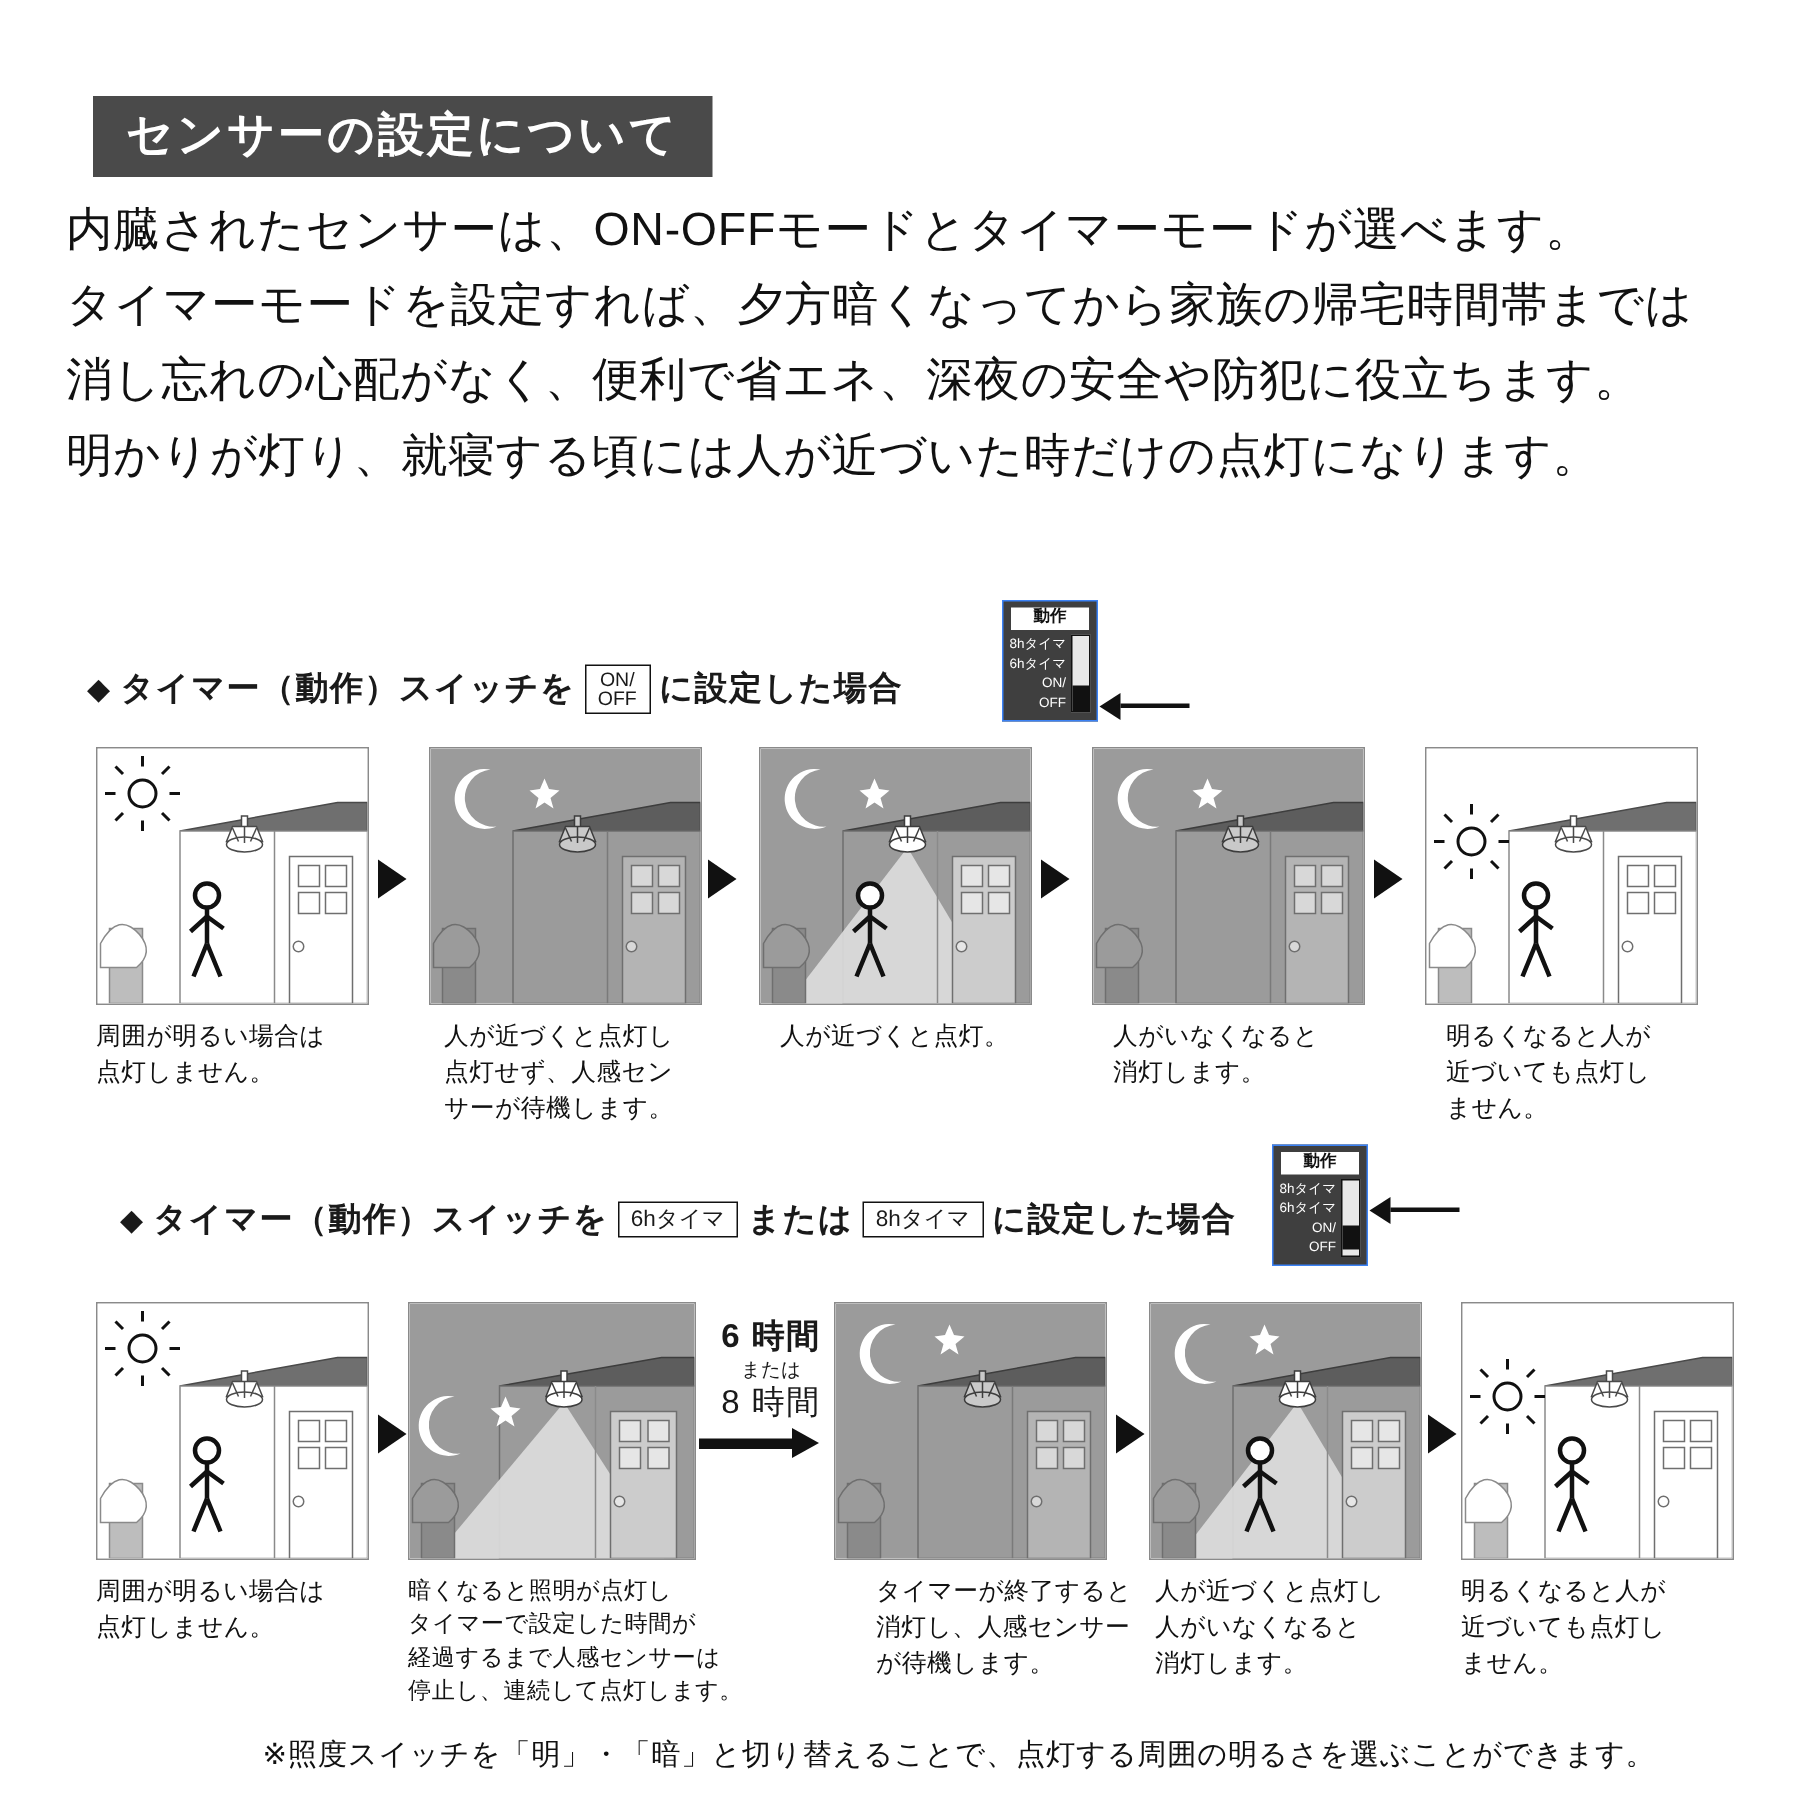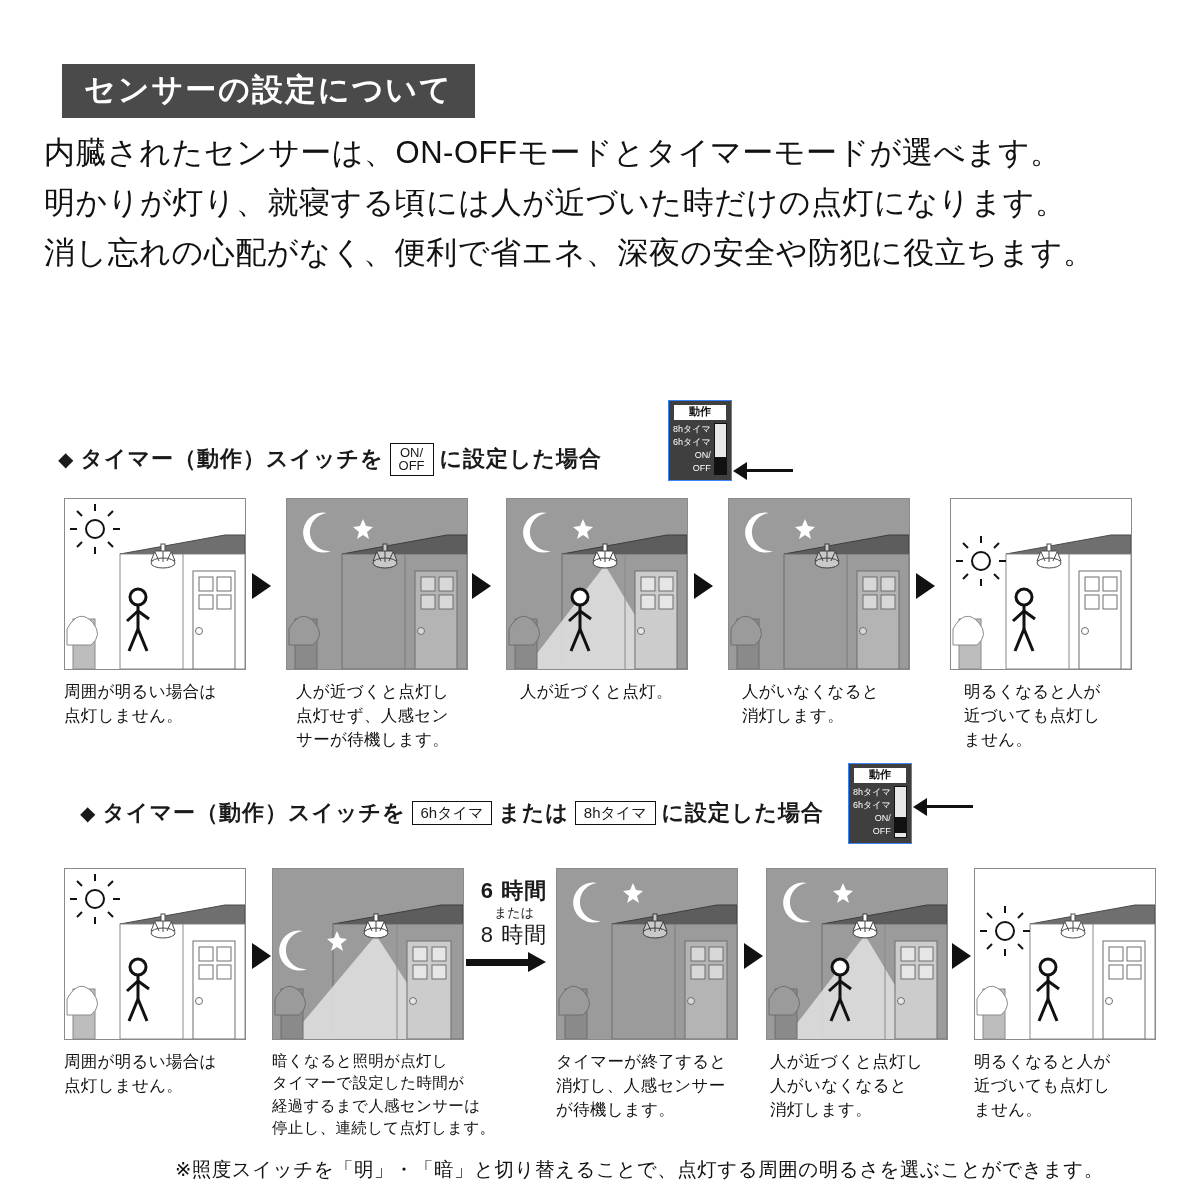--- a/index.html
+++ b/index.html
@@ -124,22 +124,23 @@
 </style>
 </head>
 <body>
 
 <div class="page">
 
   <div class="header-bar">センサーの設定について</div>
 
   <div class="intro">
     <div>内臓されたセンサーは、ON-OFFモードとタイマーモードが選べます。</div>
+    <div>タイマーモードを設定すれば、夕方暗くなってから家族の帰宅時間帯までは</div>
+    <div>消し忘れの心配がなく、便利で省エネ、深夜の安全や防犯に役立ちます。</div>
     <div>明かりが灯り、就寝する頃には人が近づいた時だけの点灯になります。</div>
-    <div>消し忘れの心配がなく、便利で省エネ、深夜の安全や防犯に役立ちます。</div>
   </div>
 
   <div class="sec-head" style="left:58px;top:415px;">
     <span class="diamond">◆</span>
     <span>タイマー（動作）スイッチを</span>
     <span class="chip two-line">
       <span>ON/</span>
       <span>OFF</span>
     </span>
     <span>に設定した場合</span>
@@ -510,21 +511,21 @@
         <line x1="90" y1="53" x2="94" y2="62"></line>
           <line x1="98" y1="52" x2="98" y2="63"></line>
           <line x1="106" y1="53" x2="102" y2="62"></line>
       </g>
       <path d="M40 14 a20 20 0 1 0 4 38 a16 16 0 1 1 -4 -38 Z" fill="#ffffff"></path>
       <polygon points="76,14 79,21 86,22 80,27 82,34 76,30 70,34 72,27 66,22 73,21" fill="#ffffff"></polygon>
       <rect x="8" y="120" width="22" height="50" fill="#8a8a8a" stroke="#6f6f6f"></rect>
       <path d="M2 130 q12 -22 26 -6 q10 12 -2 22 L2 146 Z" fill="#9b9b9b" stroke="#6f6f6f"></path>
     </svg>
   </div>
-  <div class="caption" style="left:556px;top:1022px;">
+  <div class="caption" style="left:584px;top:1022px;">
     <div>タイマーが終了すると</div>
     <div>消灯し、人感センサー</div>
     <div>が待機します。</div>
   </div>
   <div class="tri" style="left:744px;top:915px;"></div>
 
   <div class="scene" style="left:766px;top:840px;width:180px;height:170px;">
     <svg width="180" height="170" viewBox="0 0 180 170">
       <rect x="0" y="0" width="180" height="170" fill="#9b9b9b"></rect>
       <polygon points="55,55 160,36 180,36 180,55" fill="#5d5d5d" stroke="#3d3d3d" stroke-width="1"></polygon>

